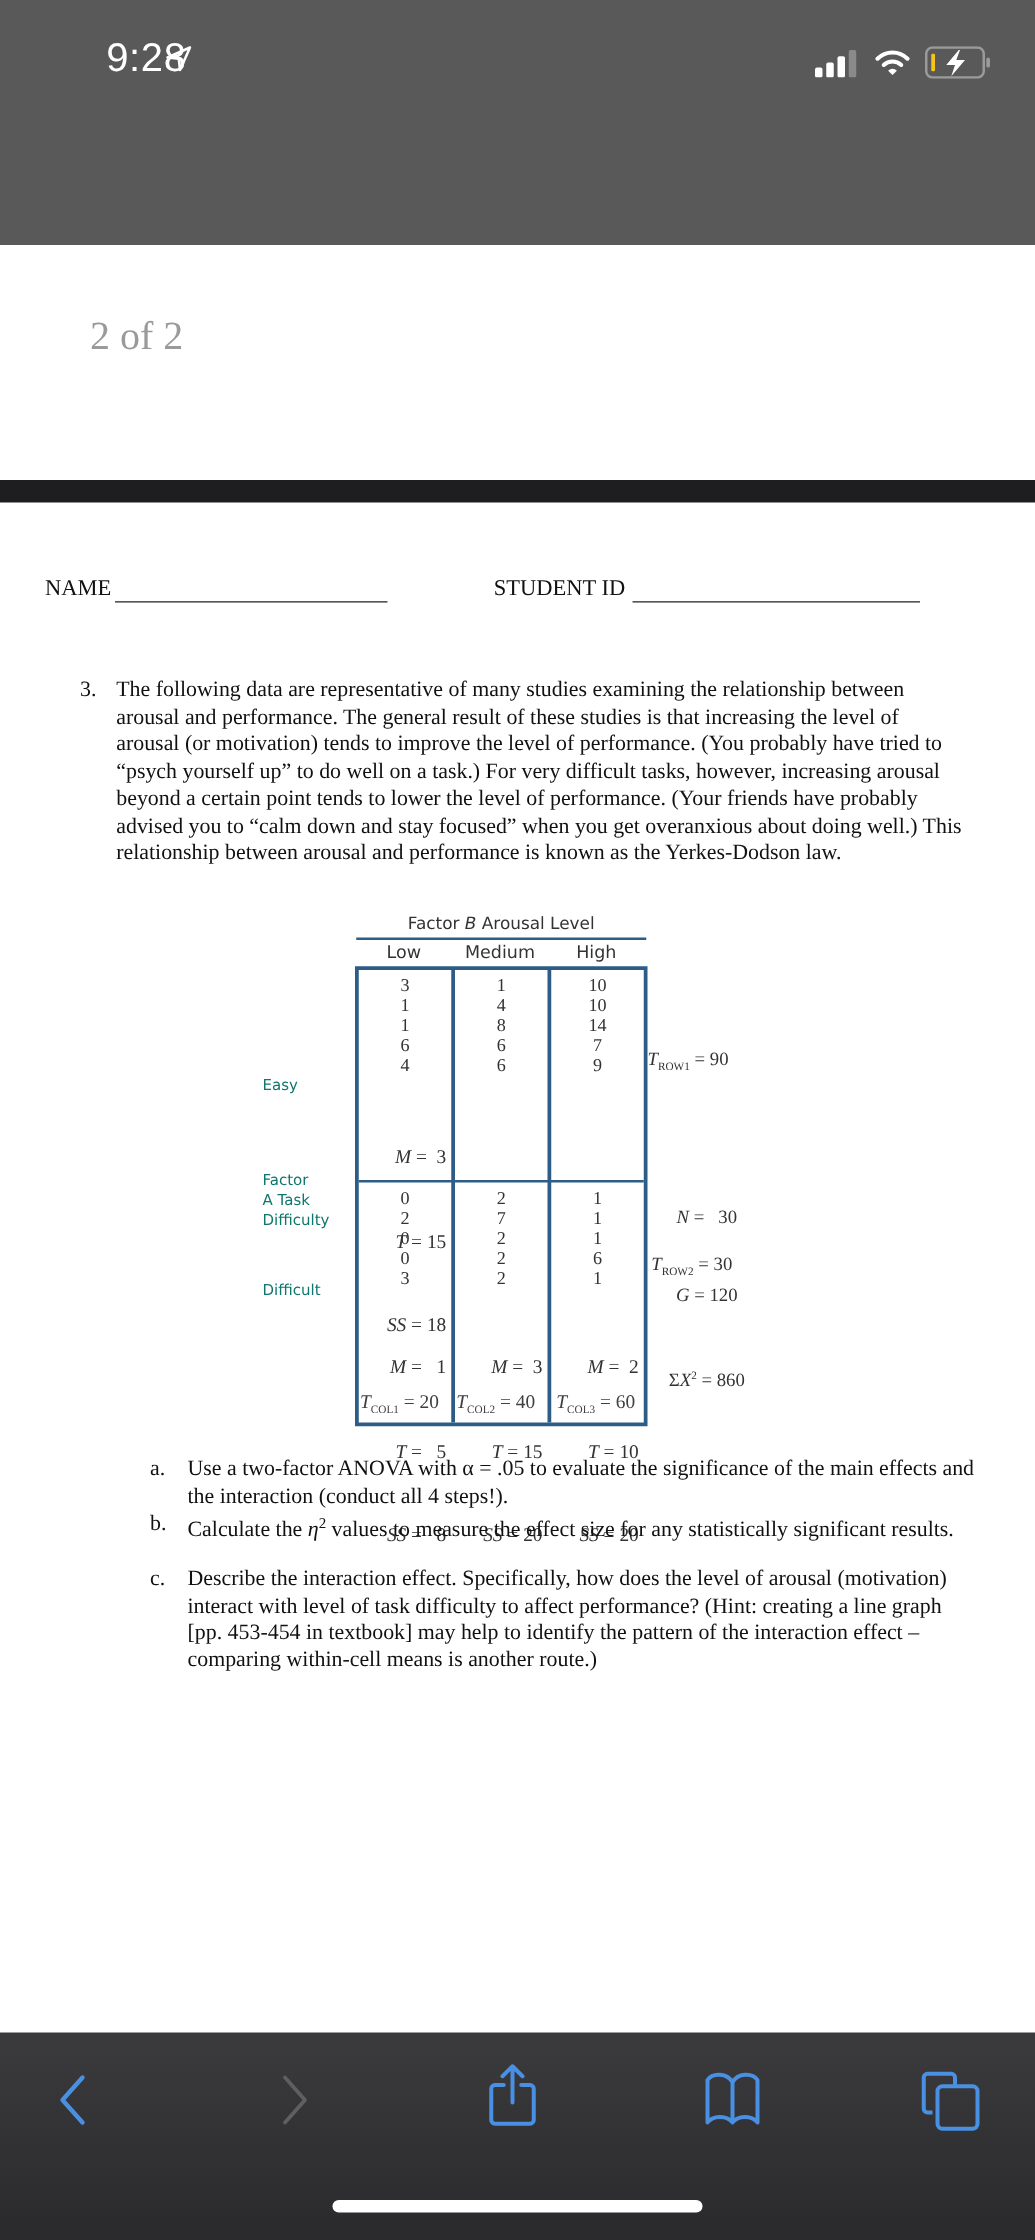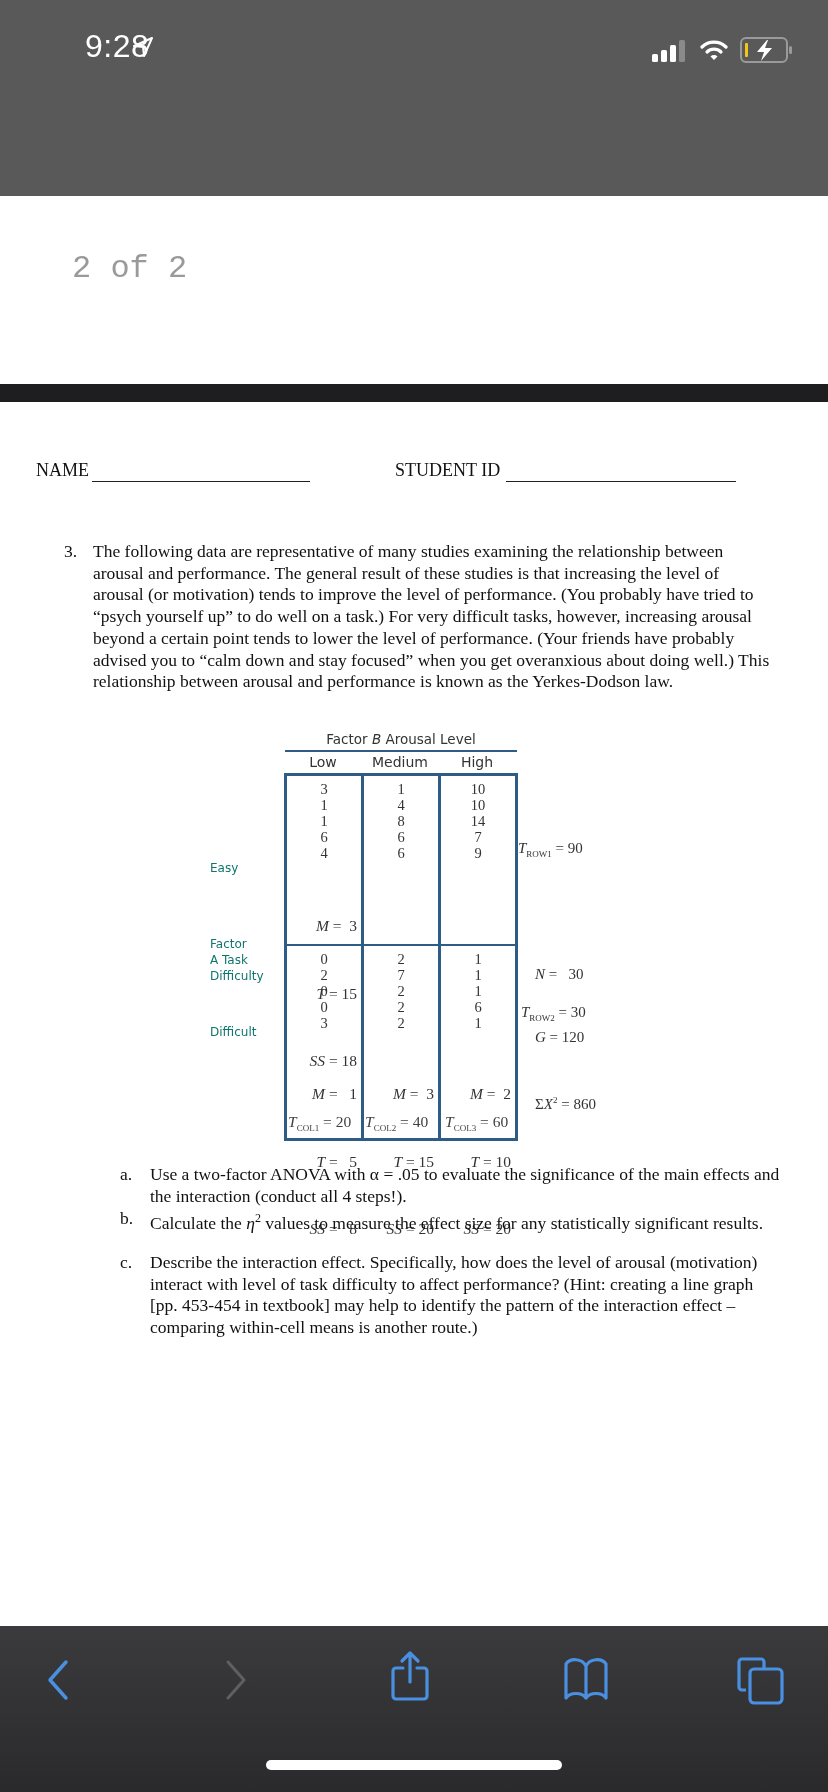--- a/index.html
+++ b/index.html
@@ -14,21 +14,21 @@
   .wifi { position: absolute; left: 700px; top: 38px; width: 28px; height: 24px; }
   .battery { position: absolute; left: 740px; top: 37px; width: 54px; height: 26px; }
 
   .urlbar { position: absolute; left: 19px; top: 104px; width: 790px; height: 72px; background: #737373; border-radius: 16px; }
   .url-wrap { position: absolute; left: 0; right: 0; top: 0; height: 72px; display: flex; align-items: center; justify-content: center; gap: 10px; }
   .lock { width: 20px; height: 28px; }
   .url-text { color: #fff; font-size: 33px; font-family: "Liberation Sans", sans-serif; }
   .reload { position: absolute; right: 18px; top: 18px; width: 36px; height: 38px; }
 
   
-  .page-indicator { position: absolute; left: 72px; top: 250px; font-size: 32px; color: #9a9a9a; font-family: Liberation Mono, monospace; text-align: right; }
+  .page-indicator { position: absolute; left: 72px; top: 250px; font-size: 32px; color: #9a9a9a; font-family: Liberation Serif, serif; text-align: right; }
   .page-divider { position: absolute; left: 0; top: 384px; width: 828px; height: 18px; background: #1e1e20; }
 
   .doc { position: absolute; left: 0; top: 402px; width: 828px; font-family: "Liberation Serif", serif; color: #111; }
   .name-line { position: absolute; left: 36px; top: 58px; font-size: 18px; }
   .name-blank { position: absolute; left: 92px; top: 79px; width: 218px; border-bottom: 1px solid #222; }
   .sid-line { position: absolute; left: 395px; top: 58px; font-size: 18px; }
   .sid-blank { position: absolute; left: 506px; top: 79px; width: 230px; border-bottom: 1px solid #222; }
 
   .q-num { position: absolute; left: 64px; top: 139px; font-size: 17.5px; }
   .q-text { position: absolute; left: 93px; top: 139px; width: 680px; font-size: 17.5px; line-height: 21.7px; }
@@ -45,21 +45,21 @@
 
   .cell-scores { position: absolute; width: 74px; text-align: center; font-family: "Liberation Serif", serif; font-size: 14.5px; line-height: 16px; color: #333; }
   .cell-stat { position: absolute; width: 74px; text-align: right; font-family: "Liberation Serif", serif; font-size: 15.5px; line-height: 22.5px; color: #333; padding-right: 4px; white-space: pre; }
   .cell-stat i { font-style: italic; }
   .tcol { position: absolute; font-family: "Liberation Serif", serif; font-size: 15.5px; color: #404040; white-space: pre; }
   .tcol i { font-style: italic; }
   .tcol sub { font-size: 9px; vertical-align: -4px; }
 
   .row-label { position: absolute; font-family: "DejaVu Sans", sans-serif; font-size: 12px; color: #0f766e; line-height: 16px; }
 
-  .side-stat { position: absolute; font-family: "Liberation Serif", serif; font-size: 15px; color: #333; white-space: pre; text-align: left; }
+  .side-stat { position: absolute; font-family: "Liberation Serif", serif; font-size: 15px; color: #333; white-space: pre; text-align: center; }
   .side-stat i { font-style: italic; }
   .side-stat sub { font-size: 9px; vertical-align: -4px; }
 
   
   .sub-letter { position: absolute; left: 120px; font-size: 17.5px; }
   .sub-text { position: absolute; left: 150px; width: 630px; font-size: 17.5px; line-height: 21.7px; }
 
   
   .bottombar { position: absolute; left: 0; top: 1626px; width: 828px; height: 166px; background: linear-gradient(#3b3b3d, #2a2a2c); }
   .tb-icon { position: absolute; top: 32px; }

